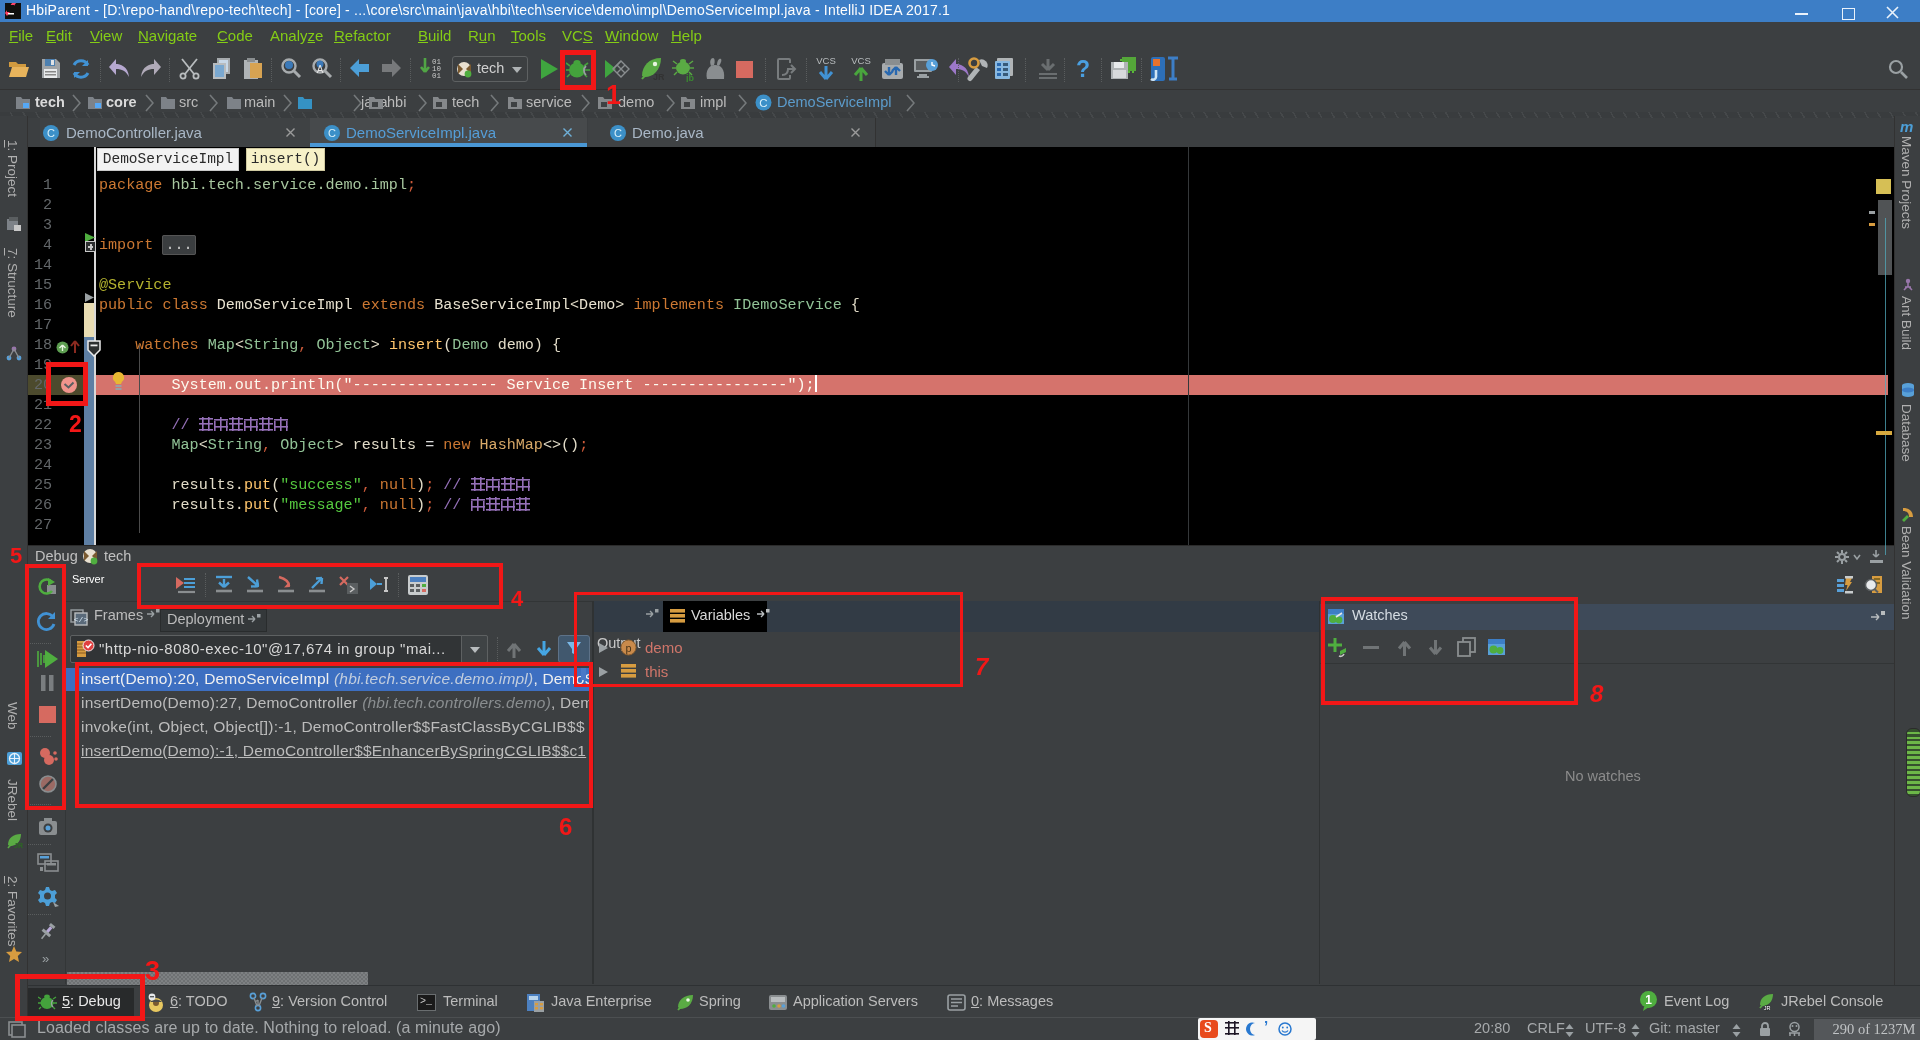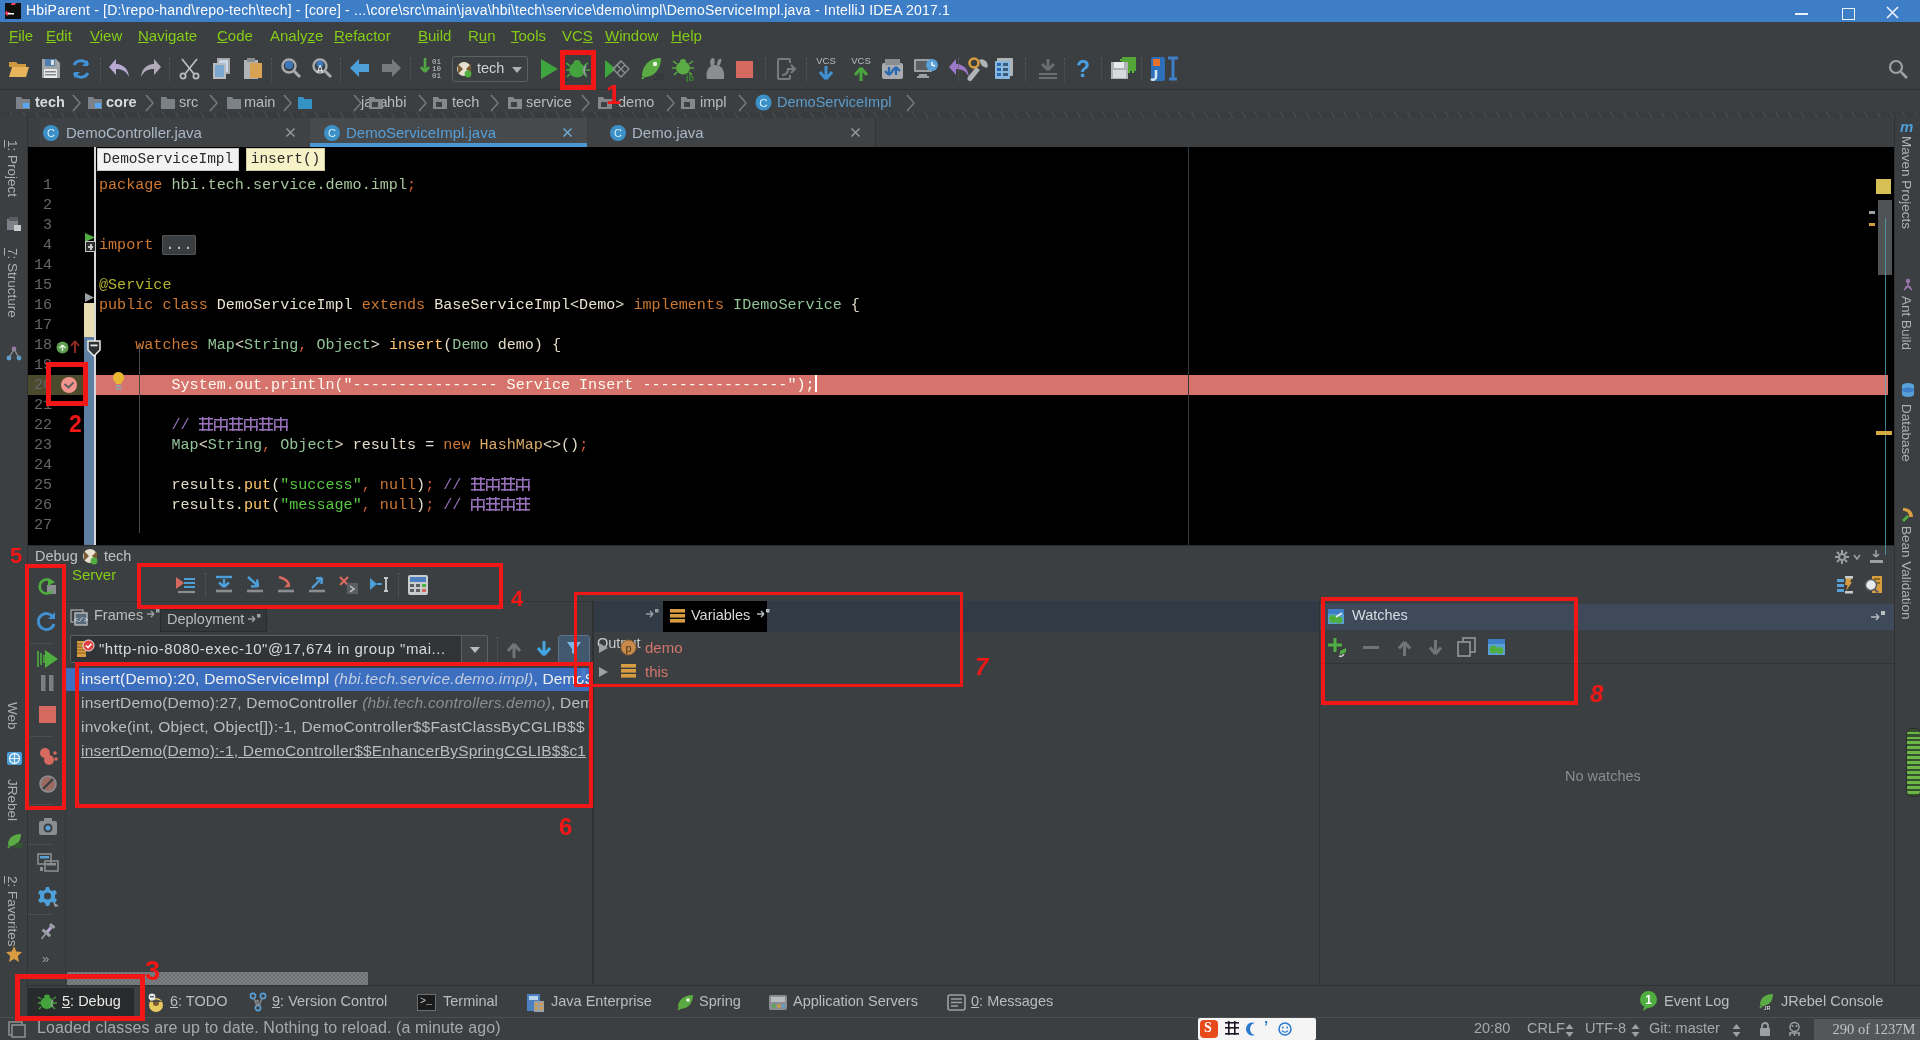--- a/index.html
+++ b/index.html
@@ -641,21 +641,21 @@
   <div class="twsep" style="top:368px;"></div>
   <svg class="abs" style="left:39px;top:376px" width="18" height="20" viewBox="0 0 18 20">
         <g transform="rotate(40 9 9)">
           <rect x="6" y="1" width="6" height="3" fill="#9aa0a3"></rect>
           <rect x="7.5" y="4" width="3" height="7" fill="#b8a8d8"></rect>
           <rect x="4" y="10" width="10" height="3" fill="#9aa0a3"></rect>
           <rect x="8.2" y="13" width="1.6" height="6" fill="#9aa0a3"></rect>
         </g>
       </svg>
 
-  <span class="abs" style="left:72px;top:20px;color:#84cc16;font-size:15px;">Server</span>
+  <span class="abs" style="left:72px;top:27px;color:#ffffff;font-size:11px;">Server</span>
   <div class="abs" style="left:137px;top:20px;width:1px;height:35px;background:#46494b;"></div>
   <svg class="abs" style="left:175px;top:29px" width="21" height="20" viewBox="0 0 21 20">
         <path d="M1 2 L9 8 L1 14 Z" fill="#d66a60"></path>
         <g stroke="#4c9fd8" stroke-width="2.2">
           <path d="M9 4 H20 M9 8 H20 M9 12 H20"></path>
         </g>
         <path d="M3 17 H20" stroke="#8a8e90" stroke-width="2.2"></path>
       </svg>
   <div class="abs" style="left:205px;top:27px;width:1px;height:24px;border-left:1px dotted #5a5d5e;"></div>
   <svg class="abs" style="left:214px;top:29px" width="20" height="20" viewBox="0 0 20 20">

